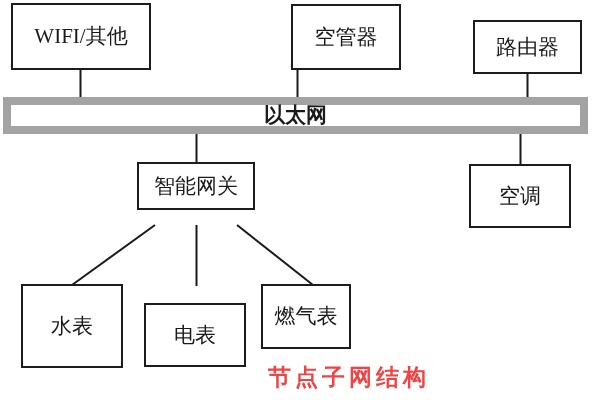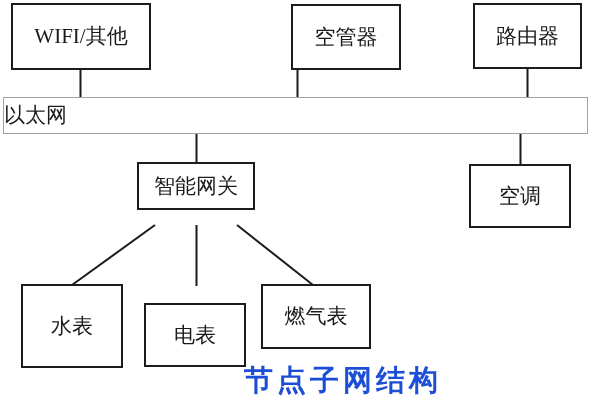--- a/index.html
+++ b/index.html
@@ -32,51 +32,52 @@
     align-items: center;
     justify-content: center;
     color: #1a1a1a;
     font-size: 21px;
     line-height: 1;
     white-space: nowrap;
   }
   .bus {
     position: absolute;
     box-sizing: border-box;
-    border: 1px solid #a3a3a3;
+    border: 8px solid #a3a3a3;
     background: #ffffff;
     display: flex;
     align-items: center;
-    justify-content: flex-start;
+    justify-content: center;
     color: #1a1a1a;
     font-size: 21px;
     line-height: 1;
+    font-weight: bold;
   }
   .caption {
     position: absolute;
-    left: 244px;
+    left: 268px;
     top: 366px;
-    color: #1d4ed8;
+    color: #ef4444;
     font-family: "Liberation Sans", "DejaVu Sans", sans-serif;
     font-weight: bold;
-    font-size: 29px;
+    font-size: 23px;
     letter-spacing: 4px;
     line-height: 1;
     white-space: nowrap;
   }
   
   .n-wifi        { left: 11px;  top: 3px;   width: 140px; height: 67px; }
   .n-airmgr      { left: 243px; top: 4px;   width: 110px; height: 66px; margin-left: 48px; }
-  .n-router      { left: 473px; top: 3px;   width: 109px; height: 66px; }
+  .n-router      { left: 473px; top: 20px;   width: 109px; height: 54px; }
   .n-bus         { left: 3px;   top: 97px;  width: 585px; height: 37px; }
   .n-gateway     { left: 137px; top: 162px; width: 118px; height: 48px; }
   .n-aircon      { left: 469px; top: 164px; width: 102px; height: 64px; }
   .n-water       { left: 21px;  top: 284px; width: 102px; height: 84px; }
   .n-electric    { left: 144px; top: 285px; width: 102px; height: 64px; margin-top: 18px; }
-  .n-gas         { left: 261px; top: 284px; width: 110px; height: 65px; }
+  .n-gas         { left: 261px; top: 284px; width: 90px; height: 65px; }
 </style>
 </head>
 <body>
 
 <div class="stage">
 
   <svg class="edges-svg" viewBox="0 0 600 400" xmlns="http://www.w3.org/2000/svg">
     <line x1="80.5" y1="70" x2="80.5" y2="99" stroke="#1a1a1a" stroke-width="2"></line>
     <line x1="297.5" y1="70" x2="297.5" y2="99" stroke="#1a1a1a" stroke-width="2"></line>
     <line x1="527.5" y1="69" x2="527.5" y2="99" stroke="#1a1a1a" stroke-width="2"></line>

